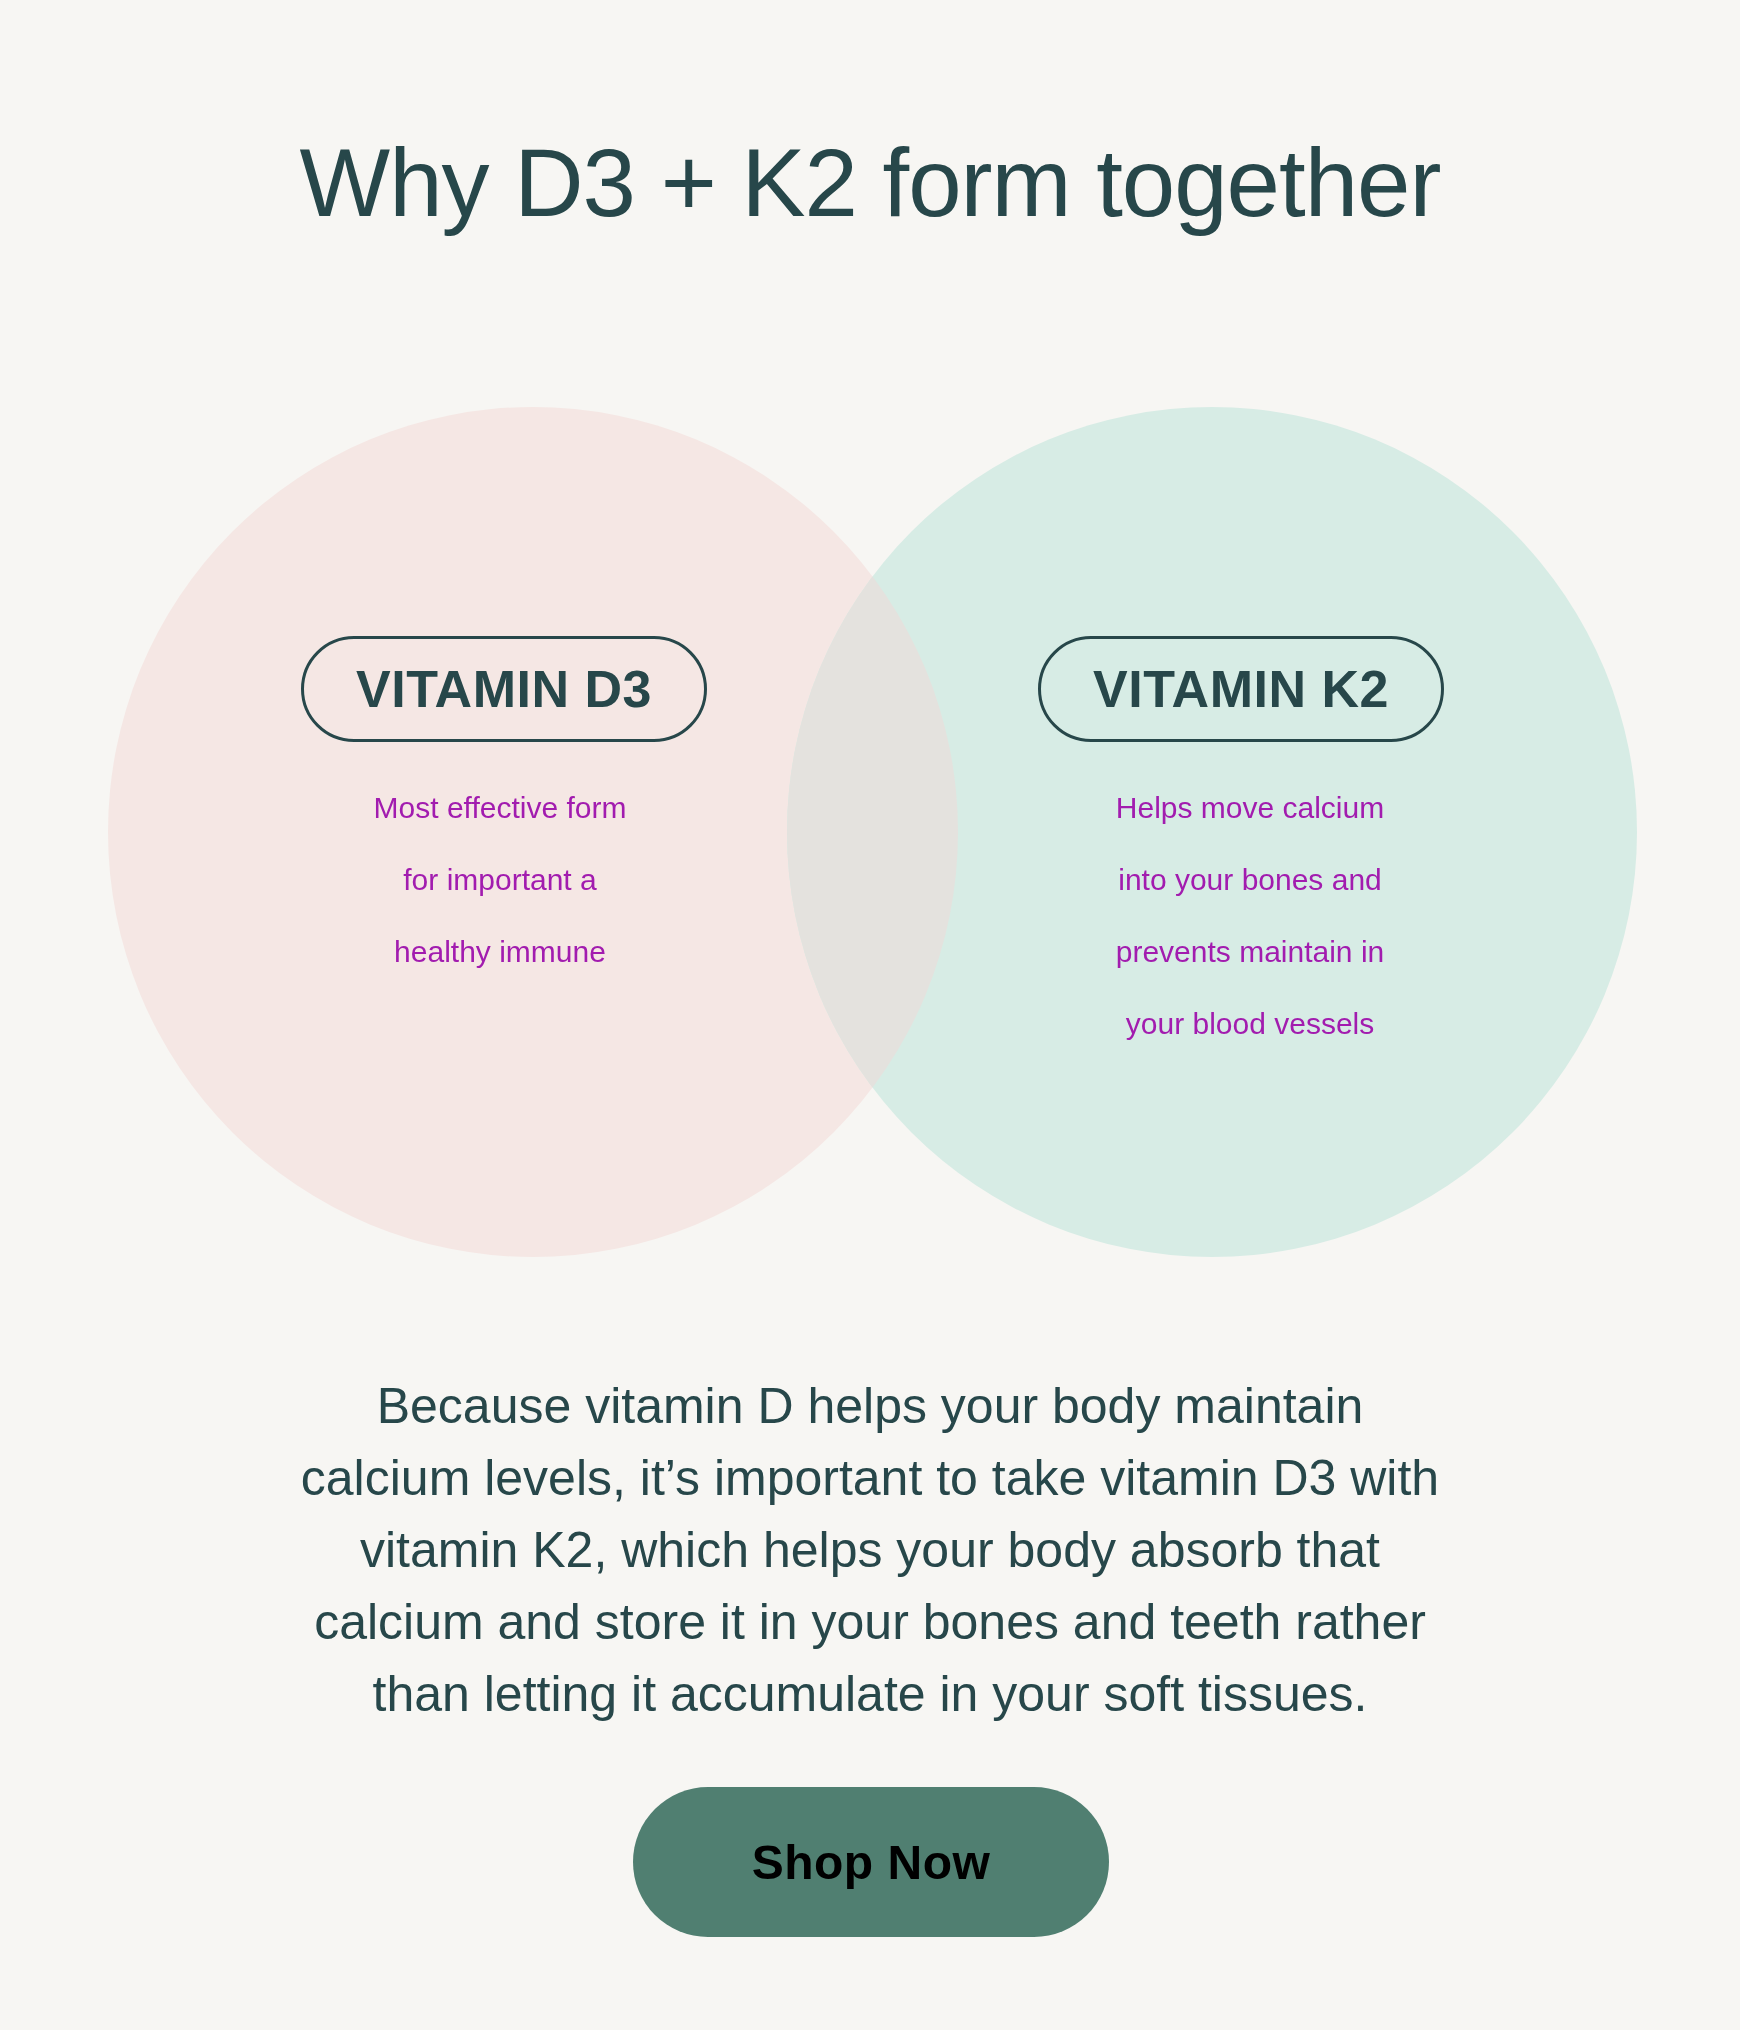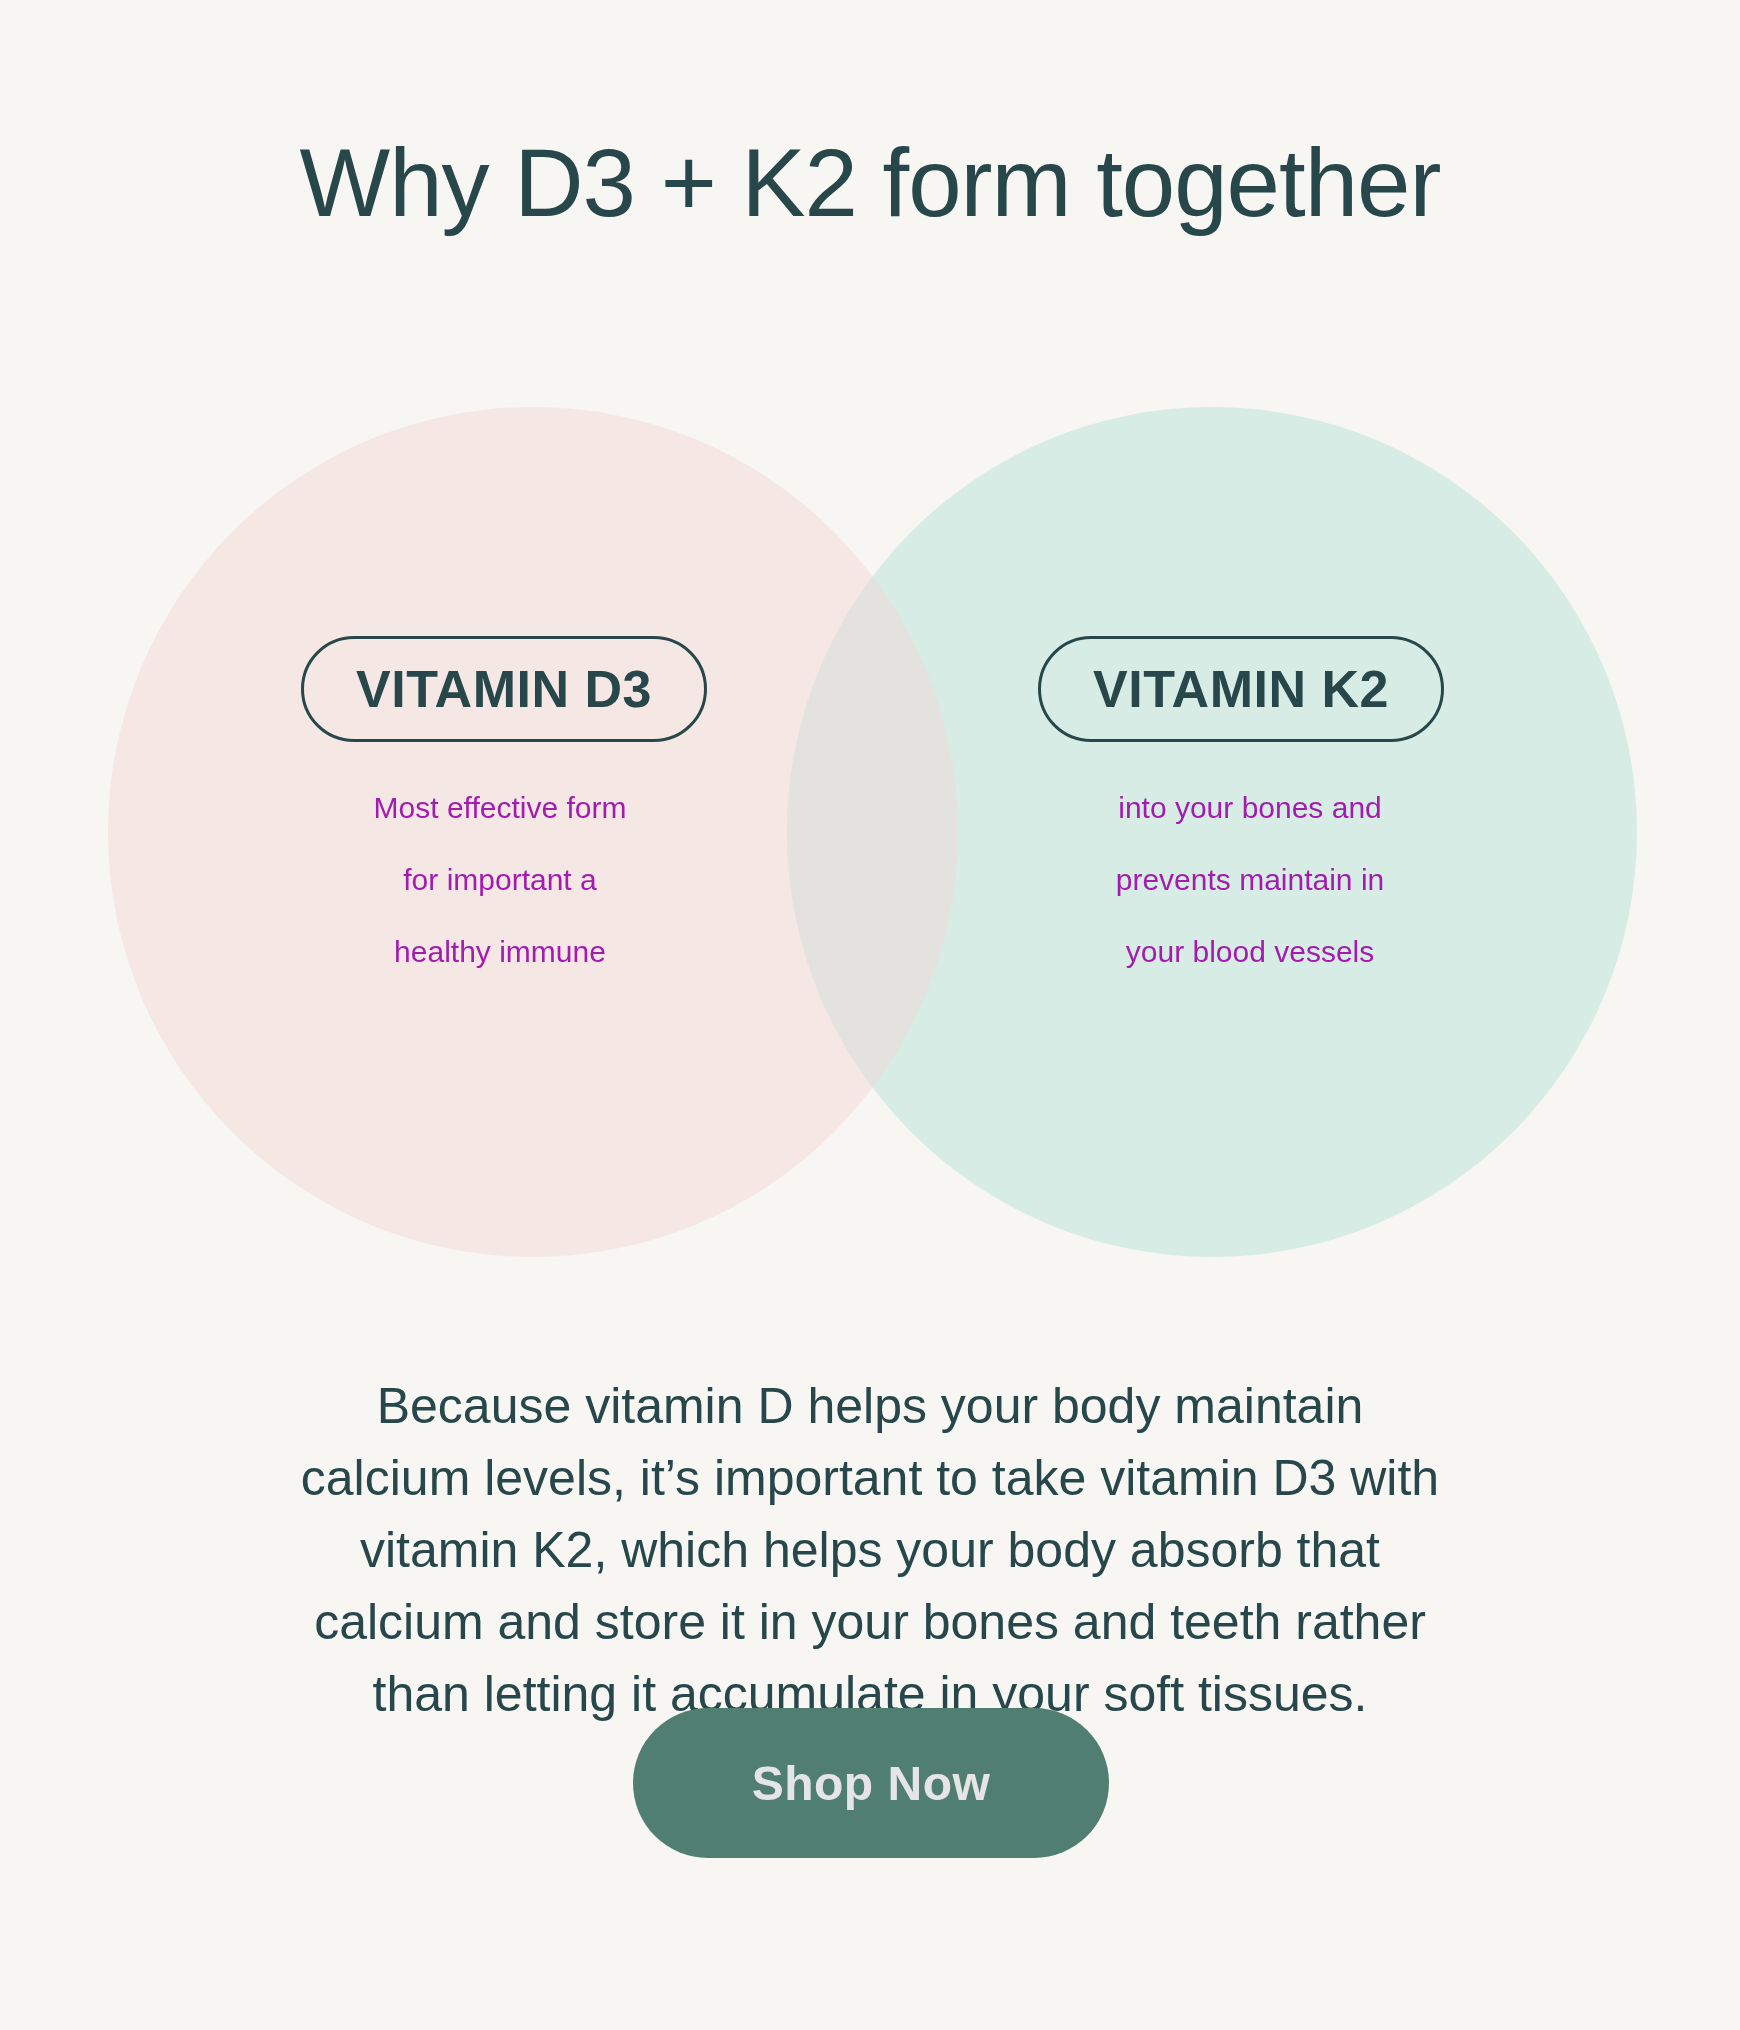--- a/index.html
+++ b/index.html
@@ -94,27 +94,27 @@
       width: 1440px;
       text-align: center;
       font-size: 50px;
       line-height: 72px;
       color: #27474A;
       margin-top: 16px;
     }
     .body-text span { display: block; }
     .cta {
       position: absolute;
-      top: 1708px;
+      top: 1787px;
       left: 633px;
       width: 476px;
       height: 150px;
       border-radius: 75px;
       background: #507F71;
-      color: #e5e5e5;
+      color: #000000;
       border: none;
       display: flex;
       align-items: center;
       justify-content: center;
       font-family: "Liberation Sans", "DejaVu Sans", sans-serif;
       font-size: 48px;
       font-weight: 700;
       letter-spacing: 0.5px;
       cursor: pointer;
     }
@@ -133,20 +133,21 @@
 <div class="pill pill-d3">VITAMIN D3</div>
 <div class="pill pill-k2">VITAMIN K2</div>
 
 <div class="desc desc-d3">
   <span>Most effective form</span>
   <span>for important a</span>
   <span>healthy immune</span>
 </div>
 
 <div class="desc desc-k2">
+  <span>Helps move calcium</span>
   <span>into your bones and</span>
   <span>prevents maintain in</span>
   <span>your blood vessels</span>
 </div>
 
 <div class="body-text">
   <span>Because vitamin D helps your body maintain</span>
   <span>calcium levels, it’s important to take vitamin D3 with</span>
   <span>vitamin K2, which helps your body absorb that</span>
   <span>calcium and store it in your bones and teeth rather</span>

